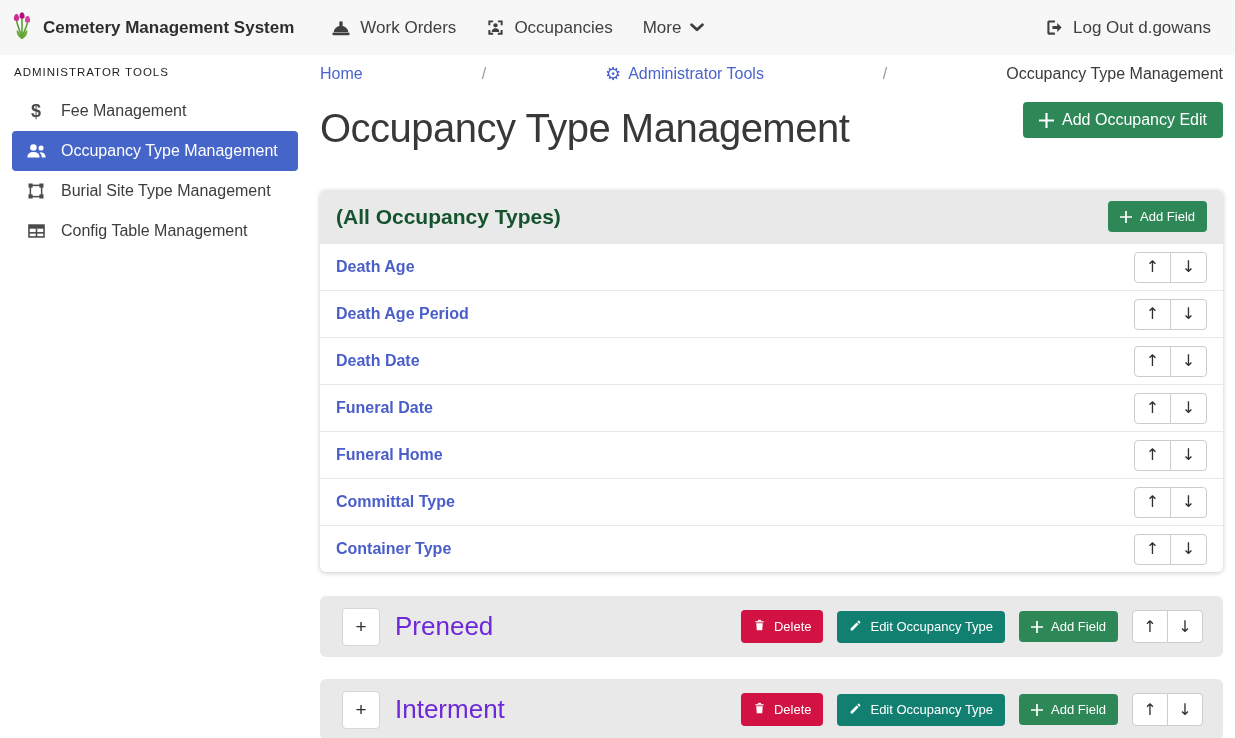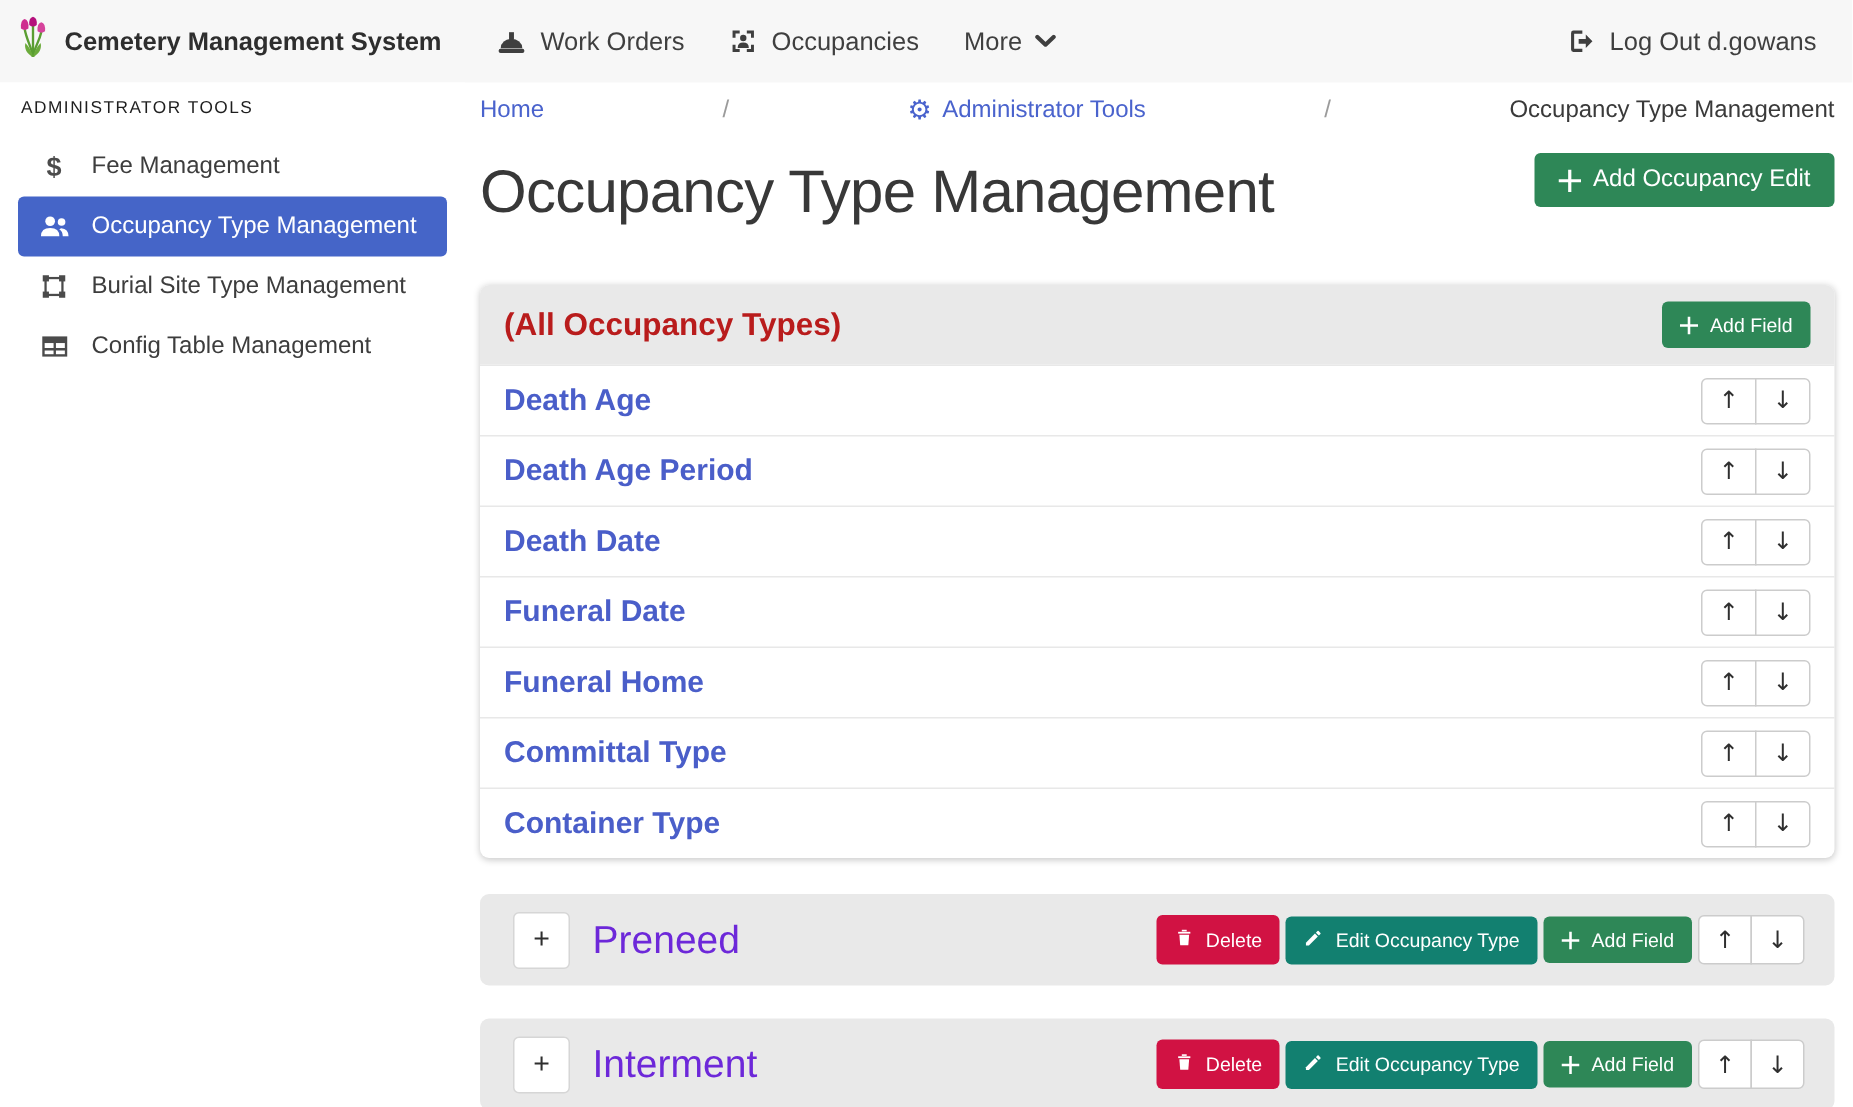--- a/index.html
+++ b/index.html
@@ -80,26 +80,26 @@
   .card {
     border-radius: 6px; background: #fff;
     box-shadow: 0 1px 5px rgba(0,0,0,0.22);
     margin-bottom: 24px;
   }
   .card-header {
     height: 53px; background: #e9e9e9; border-radius: 6px 6px 0 0;
     display: flex; align-items: center; justify-content: space-between;
     padding: 0 16px;
   }
-  .card-title { font-size: 21px; font-weight: 600; color: #b91c1c; }
+  .card-title { font-size: 21px; font-weight: 600; color: #14532d; }
   .field-row {
     height: 47px; display: flex; align-items: center; justify-content: space-between;
     padding: 0 16px; border-top: 1px solid #e8e8e8;
   }
-  .field-link { color: #4a5ec9; font-weight: 700; font-size: 20px; text-decoration: none; cursor: pointer; }
+  .field-link { color: #4a5ec9; font-weight: 700; font-size: 16px; text-decoration: none; cursor: pointer; }
 
   .arrow-group { display: inline-flex; }
   .arrow-btn {
     width: 37px; height: 31px; background: #fff; border: 1px solid #cccccc;
     color: #2f2f2f; font-size: 16px; line-height: 1; cursor: pointer;
     display: inline-flex; align-items: center; justify-content: center;
     font-family: "DejaVu Sans", sans-serif; padding: 0;
   }
   .arrow-btn.up { border-radius: 4px 0 0 4px; }
   .arrow-btn.down { border-radius: 0 4px 4px 0; margin-left: -1px; }
@@ -111,21 +111,21 @@
     display: flex; align-items: center;
     padding: 0 20px 0 22px; margin-bottom: 22px;
   }
   .expand-btn {
     width: 38px; height: 38px; background: #fff; border: 1px solid #d6d6d6;
     border-radius: 4px; color: #2f2f2f; font-size: 19px; cursor: pointer;
     display: inline-flex; align-items: center; justify-content: center; padding: 0;
     font-family: inherit;
   }
   .section-title { font-size: 26px; color: #6d28d9; margin-left: 15px; font-weight: 400; }
-  .section-actions { margin-left: auto; display: flex; align-items: center; gap: 4px; }
+  .section-actions { margin-left: auto; display: flex; align-items: center; gap: 14px; }
 </style>
 </head>
 <body>
 
 <div class="navbar">
   <div class="brand">
     <span>
       <svg width="24" height="30" viewBox="0 0 26 30">
         <path d="M13 29 C12 22 8.5 17 7 9" stroke="#5a9e32" stroke-width="1.7" fill="none"></path>
         <path d="M13 29 C13 21 13 14 13 6" stroke="#5a9e32" stroke-width="1.7" fill="none"></path>

